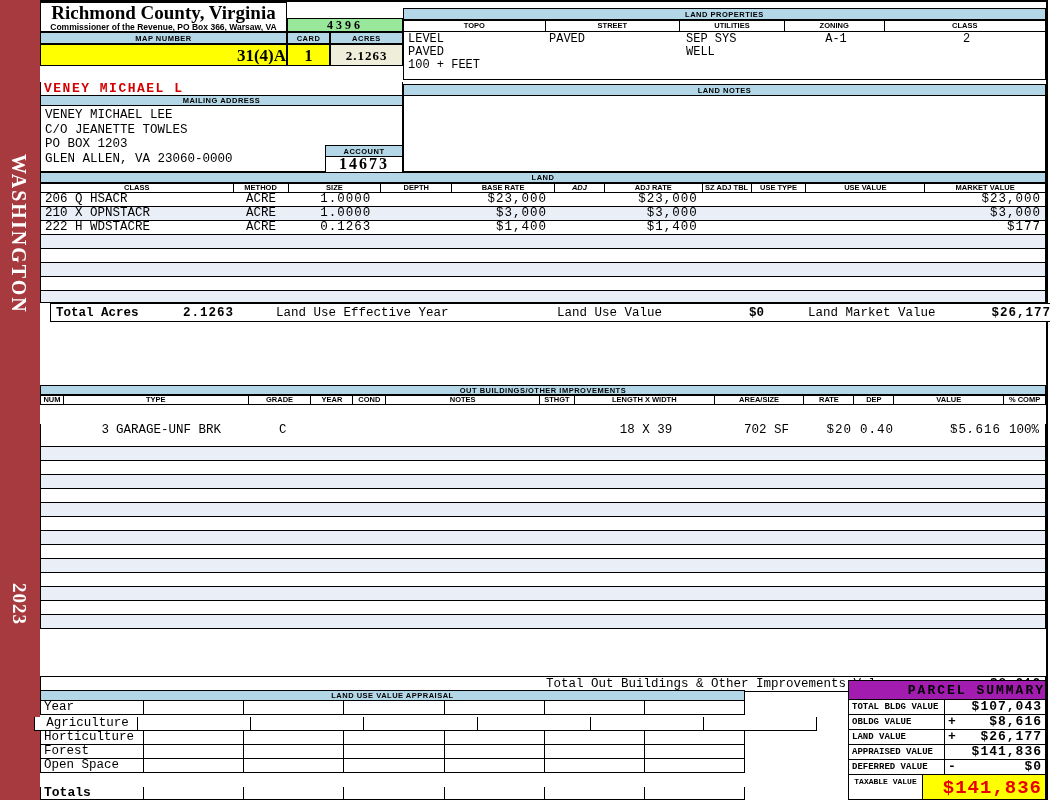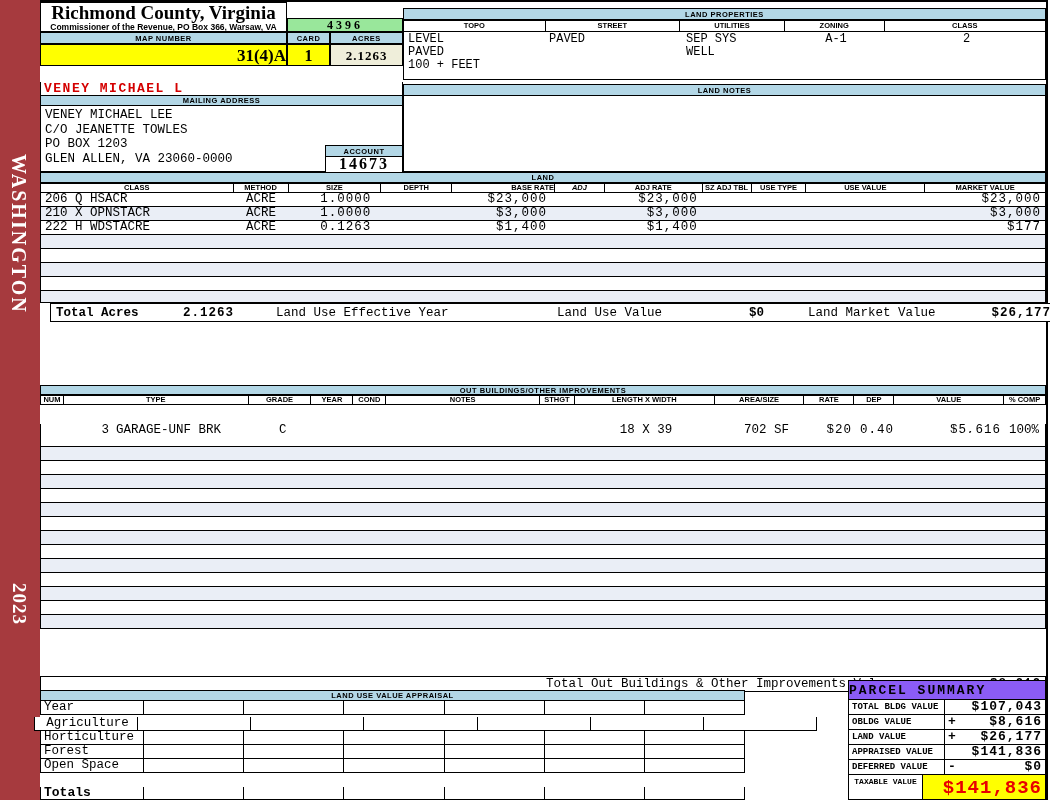--- a/index.html
+++ b/index.html
@@ -70,21 +70,21 @@
   
   .total-row{border:1px solid #000;background:#fff;position:relative;font-size:12.5px;white-space:nowrap;}
   .total-row span{position:absolute;}
   
   .lua-row{display:flex;border:solid #000;border-width:0 1px 1px 1px;background:#fff;}
   .lua-label{width:103px;box-sizing:border-box;border-right:1px solid #000;padding-left:3px;
              font-size:12.5px;line-height:13px;overflow:hidden;white-space:nowrap;}
   .lua-cell{flex:1;box-sizing:border-box;border-right:1px solid #000;}
   .lua-cell:last-child{border-right:none;}
   
-  .ps-title{background:#8b5cf6;border:1px solid #000;text-align:left;font-weight:bold;
+  .ps-title{background:#a21caf;border:1px solid #000;text-align:right;font-weight:bold;
             font-size:13px;letter-spacing:2px;line-height:19px;}
   .ps-row{display:flex;}
   .ps-label{width:97px;box-sizing:border-box;border:1px solid #000;border-top:none;background:#fff;
             font-size:9px;font-weight:bold;padding-left:3px;overflow:hidden;white-space:nowrap;}
   .ps-val{width:101px;box-sizing:border-box;border:1px solid #000;border-top:none;border-left:none;background:#fff;
           position:relative;font-size:13px;font-weight:bold;letter-spacing:1px;}
   .ps-sign{position:absolute;left:3px;top:0;}
   .ps-amount{position:absolute;right:3px;top:0;}
   .black-line{background:#000;}
 </style>
@@ -155,21 +155,21 @@
   </div>
   <div class="abs bar" style="left:325px;top:145px;width:78px;height:12px;line-height:11px;">ACCOUNT</div>
   <div class="abs val-serif" style="left:325px;top:157px;width:78px;height:25px;background:#fff;border:1px solid #000;border-top:none;font-size:16px;line-height:14px;letter-spacing:2px;">14673</div>
 
   <div class="abs bar" style="left:40px;top:172px;width:1006px;height:11px;line-height:10px;">LAND</div>
   <div class="abs hrow" style="left:40px;top:183px;width:1006px;height:10px;">
     <div class="th lt0" style="line-height:8px;padding-left:0;text-align:center;">CLASS</div>
     <div class="th lt1" style="line-height:8px;">METHOD</div>
     <div class="th lt2" style="line-height:8px;padding-right:0;text-align:center;">SIZE</div>
     <div class="th lt3" style="line-height:8px;">DEPTH</div>
-    <div class="th lt4" style="line-height:8px;padding-right:0;text-align:right;">BASE RATE</div>
+    <div class="th lt4" style="line-height:8px;padding-right:0;text-align:center;">BASE RATE</div>
     <div class="th lt5" style="line-height:8px;">ADJ</div>
     <div class="th lt6" style="line-height:8px;padding-right:0;text-align:center;">ADJ RATE</div>
     <div class="th lt7" style="line-height:8px;">SZ ADJ TBL</div>
     <div class="th lt8" style="line-height:8px;">USE TYPE</div>
     <div class="th lt9" style="line-height:8px;">USE VALUE</div>
     <div class="th lt10" style="line-height:8px;padding-right:0;text-align:center;">MARKET VALUE</div>
   </div>
 
   <div class="abs drow" style="left:40px;top:193px;width:1006px;height:14px;line-height:13px;">
     <div class="lt0">206 Q HSACR</div>

